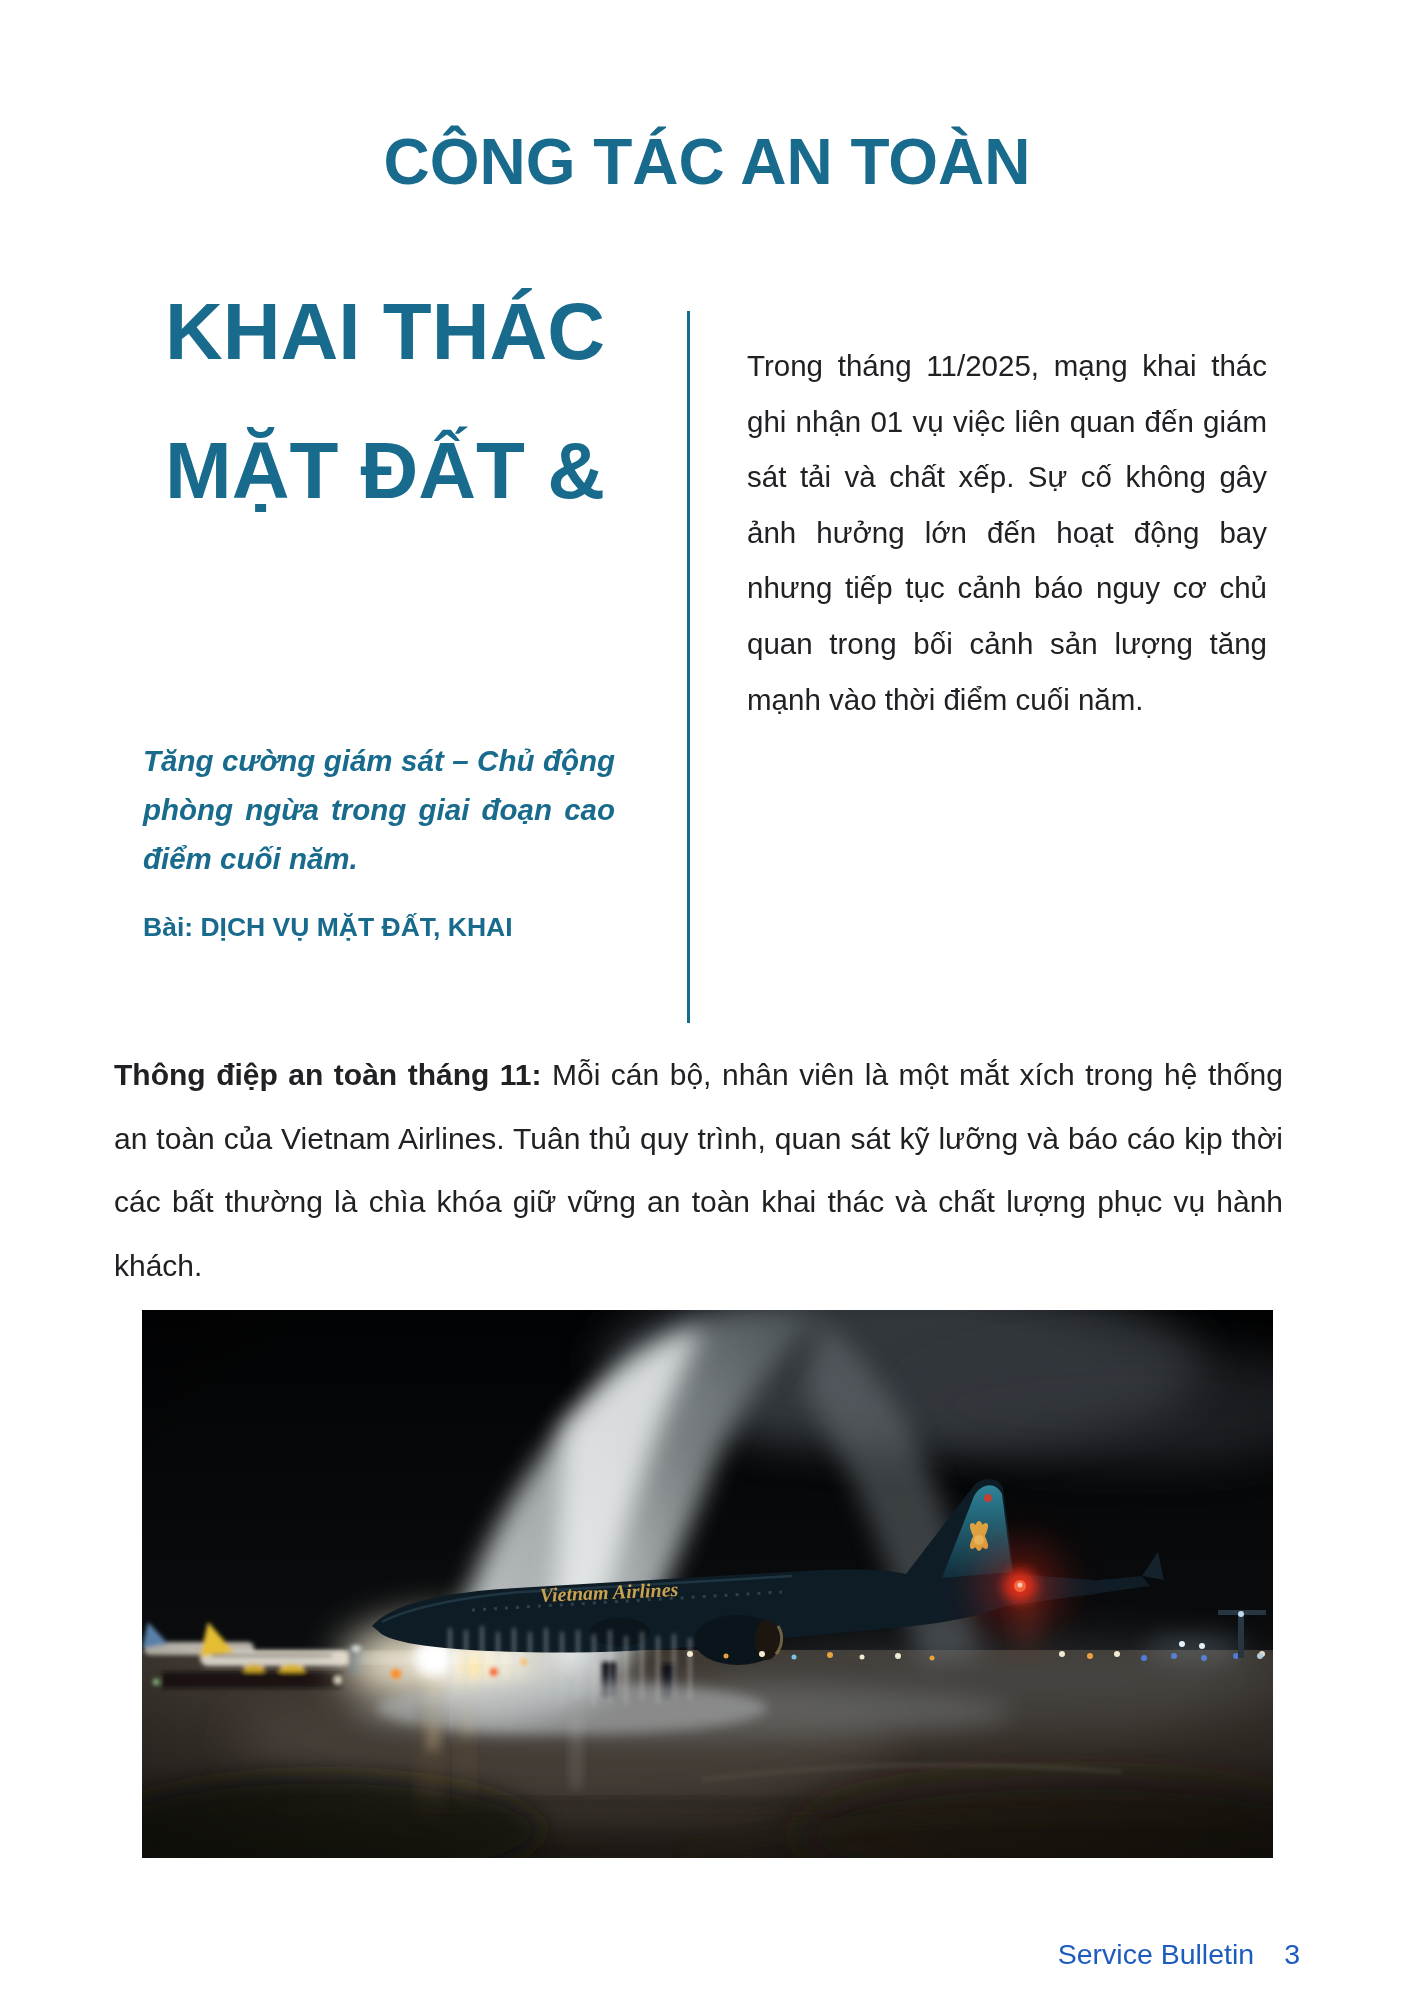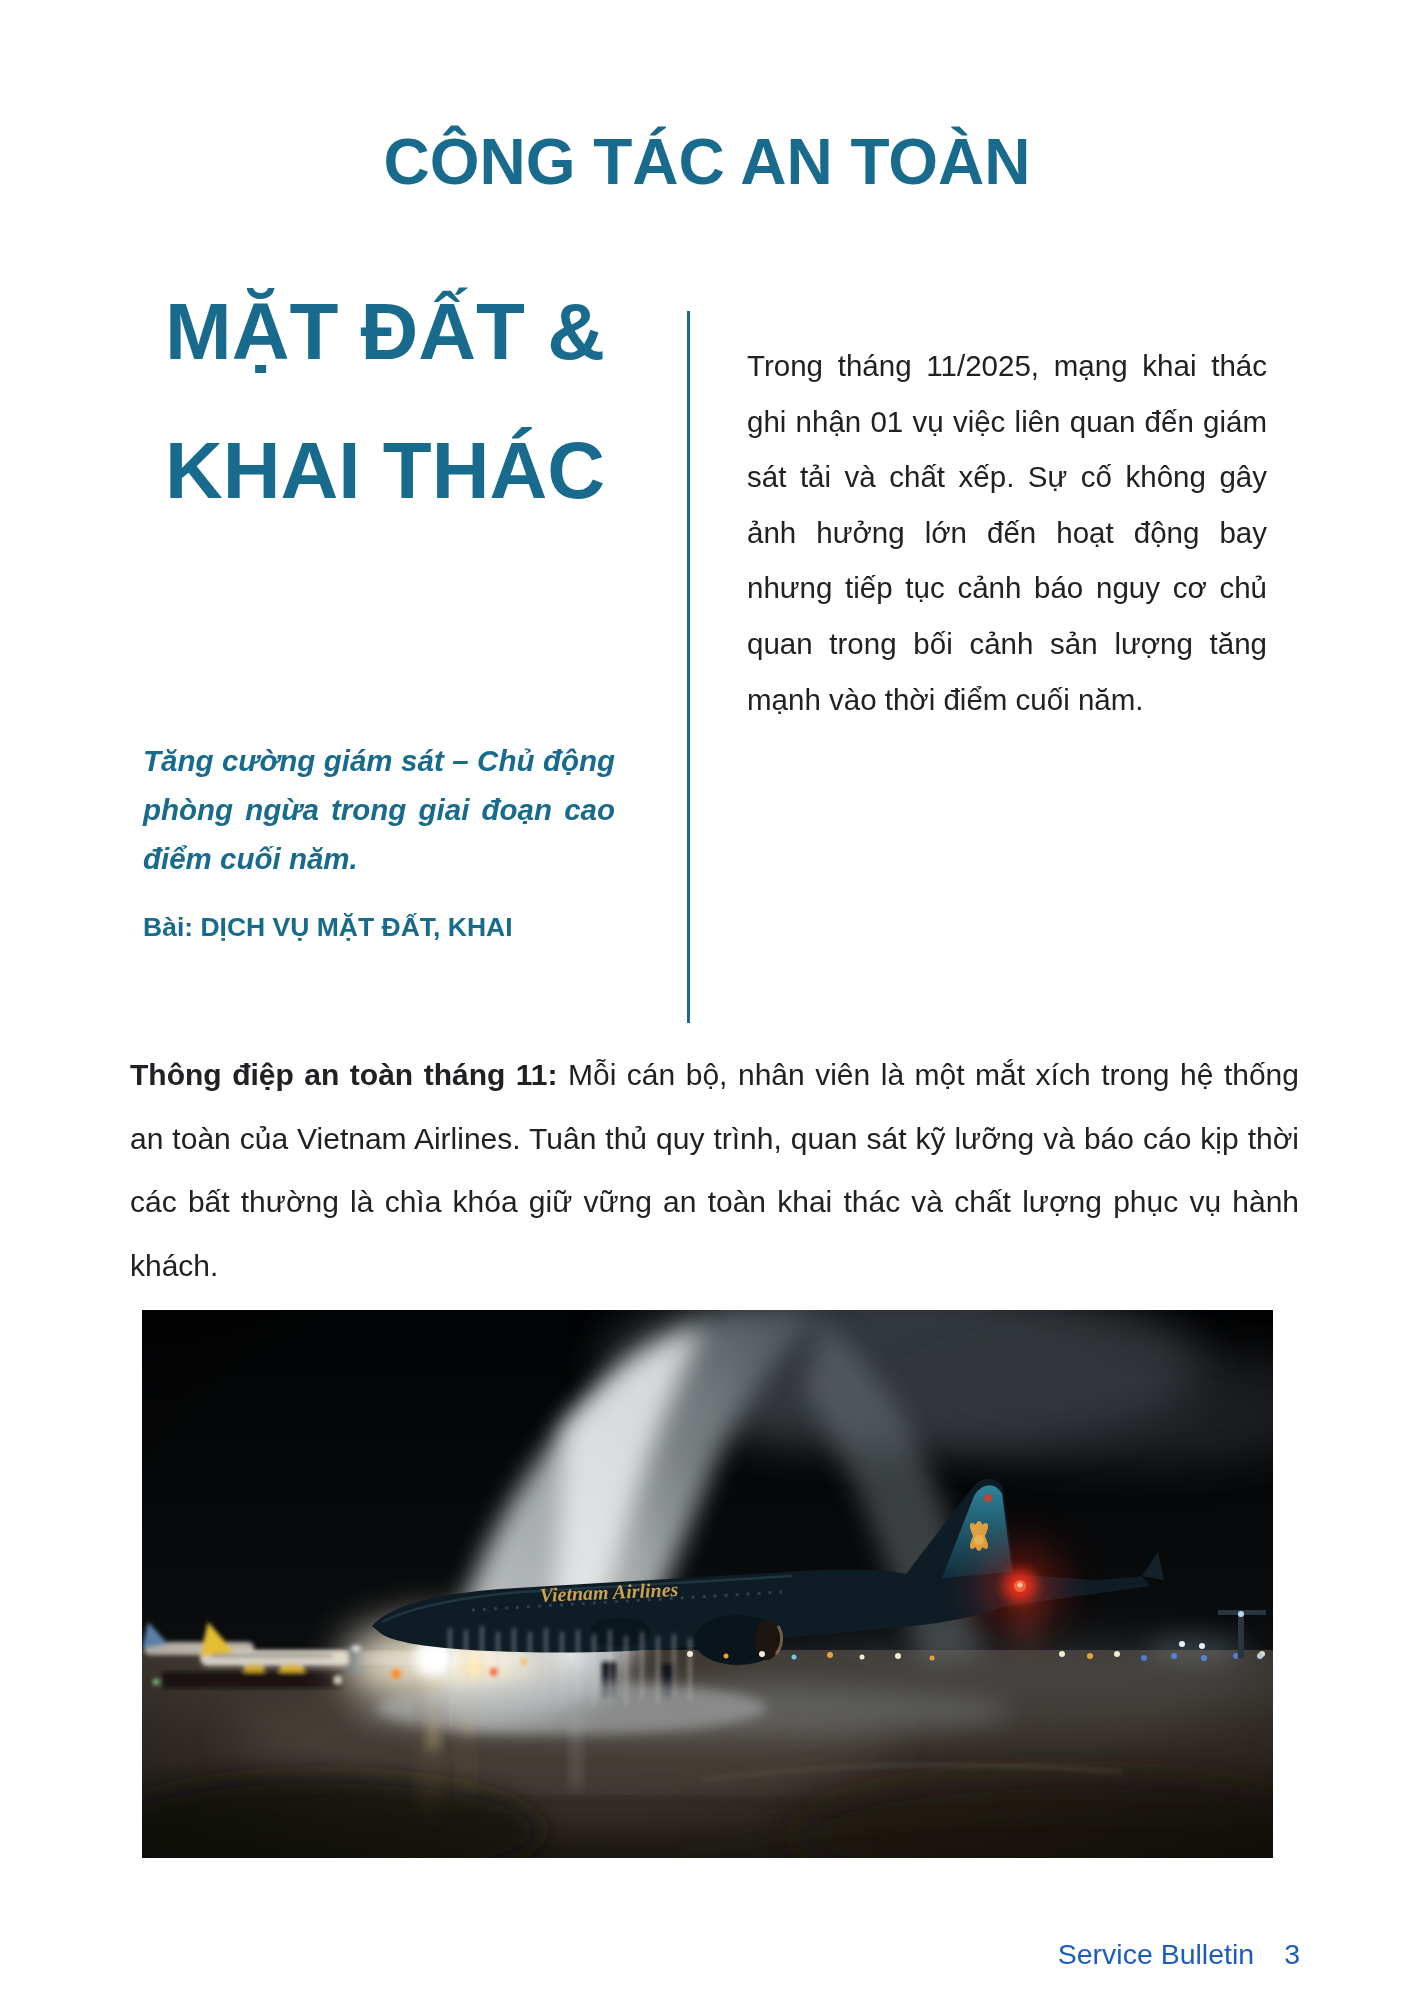--- a/index.html
+++ b/index.html
@@ -36,43 +36,43 @@
   }
   .right-col {
     left:731px; top:322px; width:552px;
     font-size:29.5px; line-height:55.6px;
     color:var(--body-text); text-align:justify;
   }
   .right-col p { margin:16px; }
   .message {
     left:114px; top:1043px; width:1169px;
     font-size:30px; line-height:63.5px;
-    color:var(--body-text); text-align:justify;margin-left:16px;
+    color:var(--body-text); text-align:justify;
   }
   .message .lead { font-weight:bold; }
   .photo-frame {
     left:142px; top:1310px; width:1131px; height:548px;
     background:#06080a; overflow:hidden;
   }
   .photo-frame svg { display:block; width:1131px; height:548px; }
   .footer {
     right:114px; top:1938px;
     font-size:28.5px; line-height:32px;
     color:var(--footer-blue); white-space:nowrap;
   }
   .footer .pageno { margin-left:30px; }
 </style>
 </head>
 <body style="--accent: #186B8C; --body-text: #202124; --footer-blue: #1C5CBF;">
 
 <h1 class="abs page-title">CÔNG TÁC AN TOÀN</h1>
 
 <div class="abs heading-block">
+  <div>KHAI THÁC</div>
   <div>MẶT ĐẤT &amp;</div>
-  <div>KHAI THÁC</div>
 </div>
 
 <p class="abs subtitle">Tăng cường giám sát – Chủ động phòng ngừa trong giai đoạn cao điểm cuối năm.</p>
 
 <div class="abs byline">
   <div>Bài: DỊCH VỤ MẶT ĐẤT, KHAI</div>
 </div>
 
 <div class="abs col-divider"></div>
 

